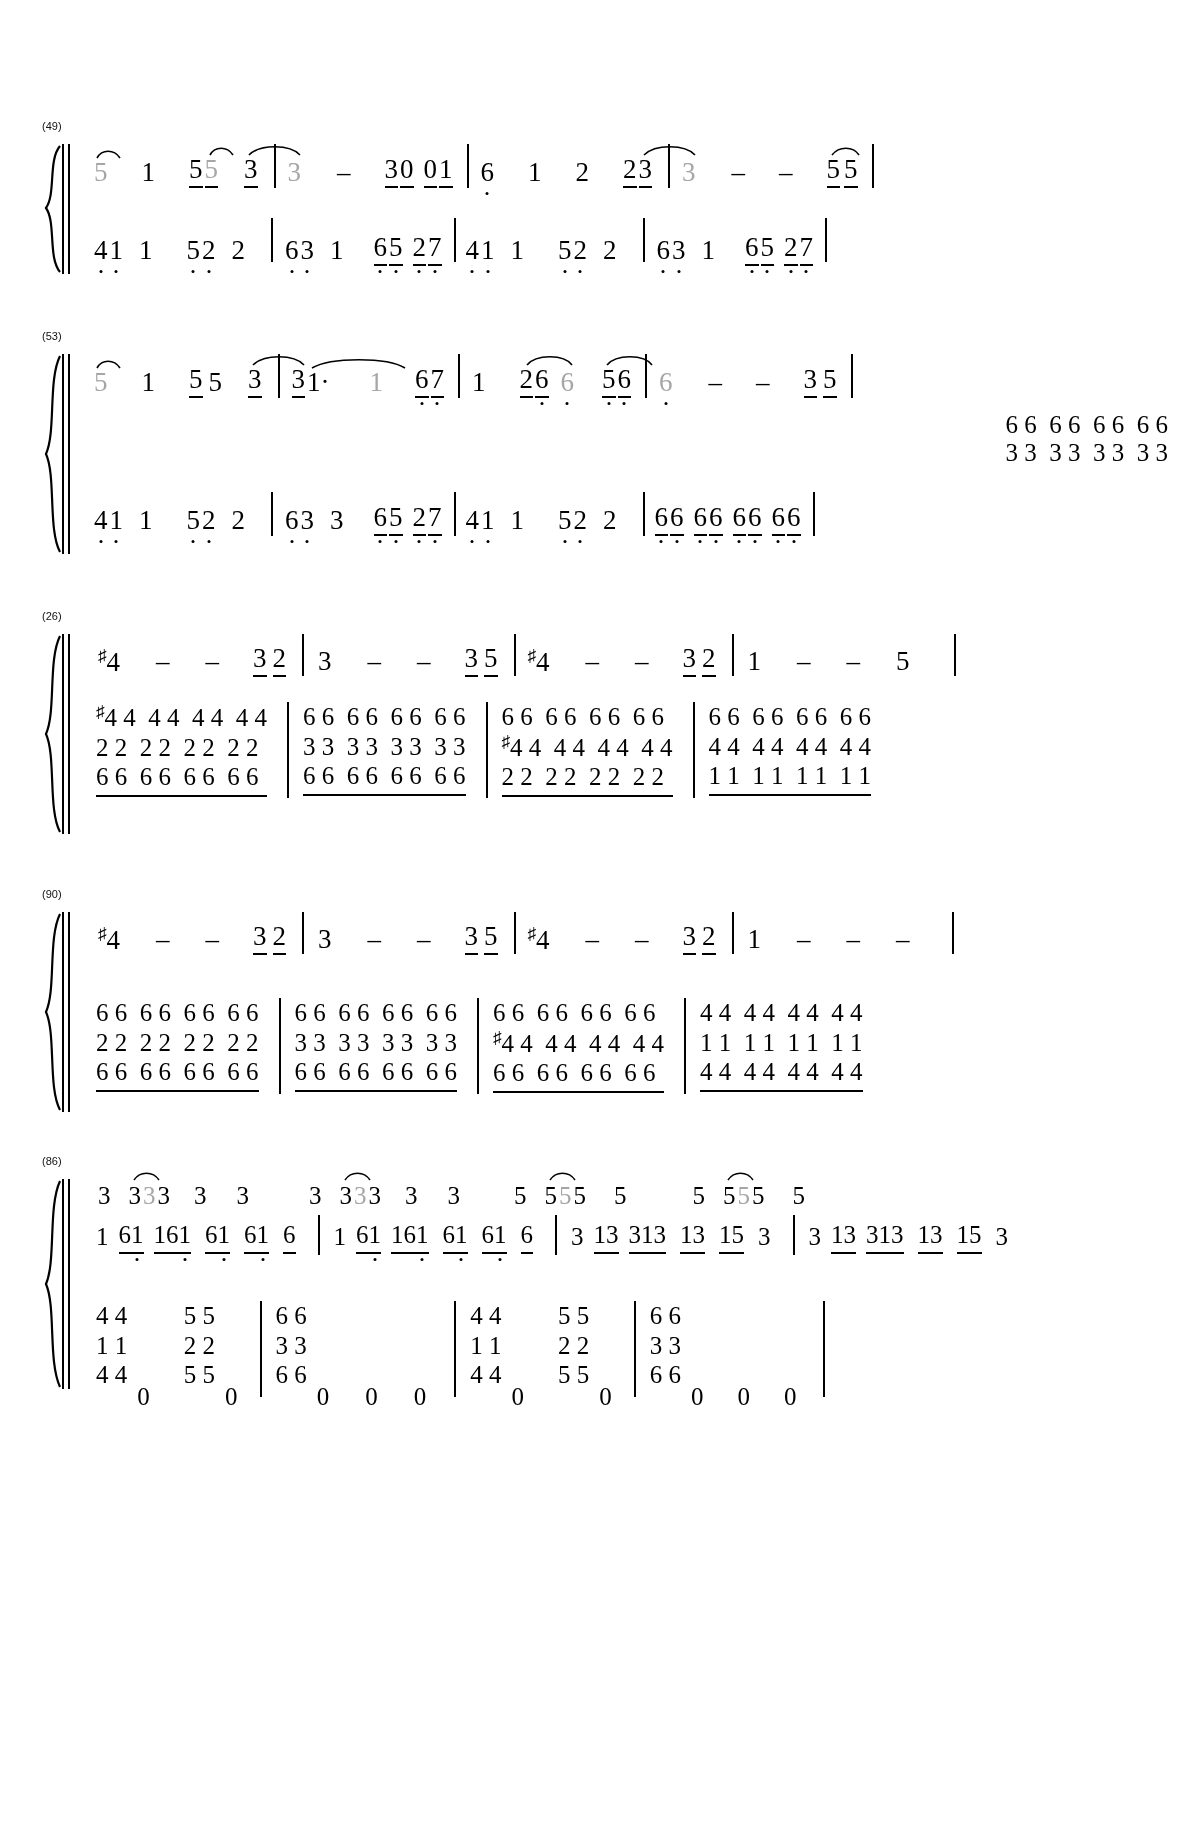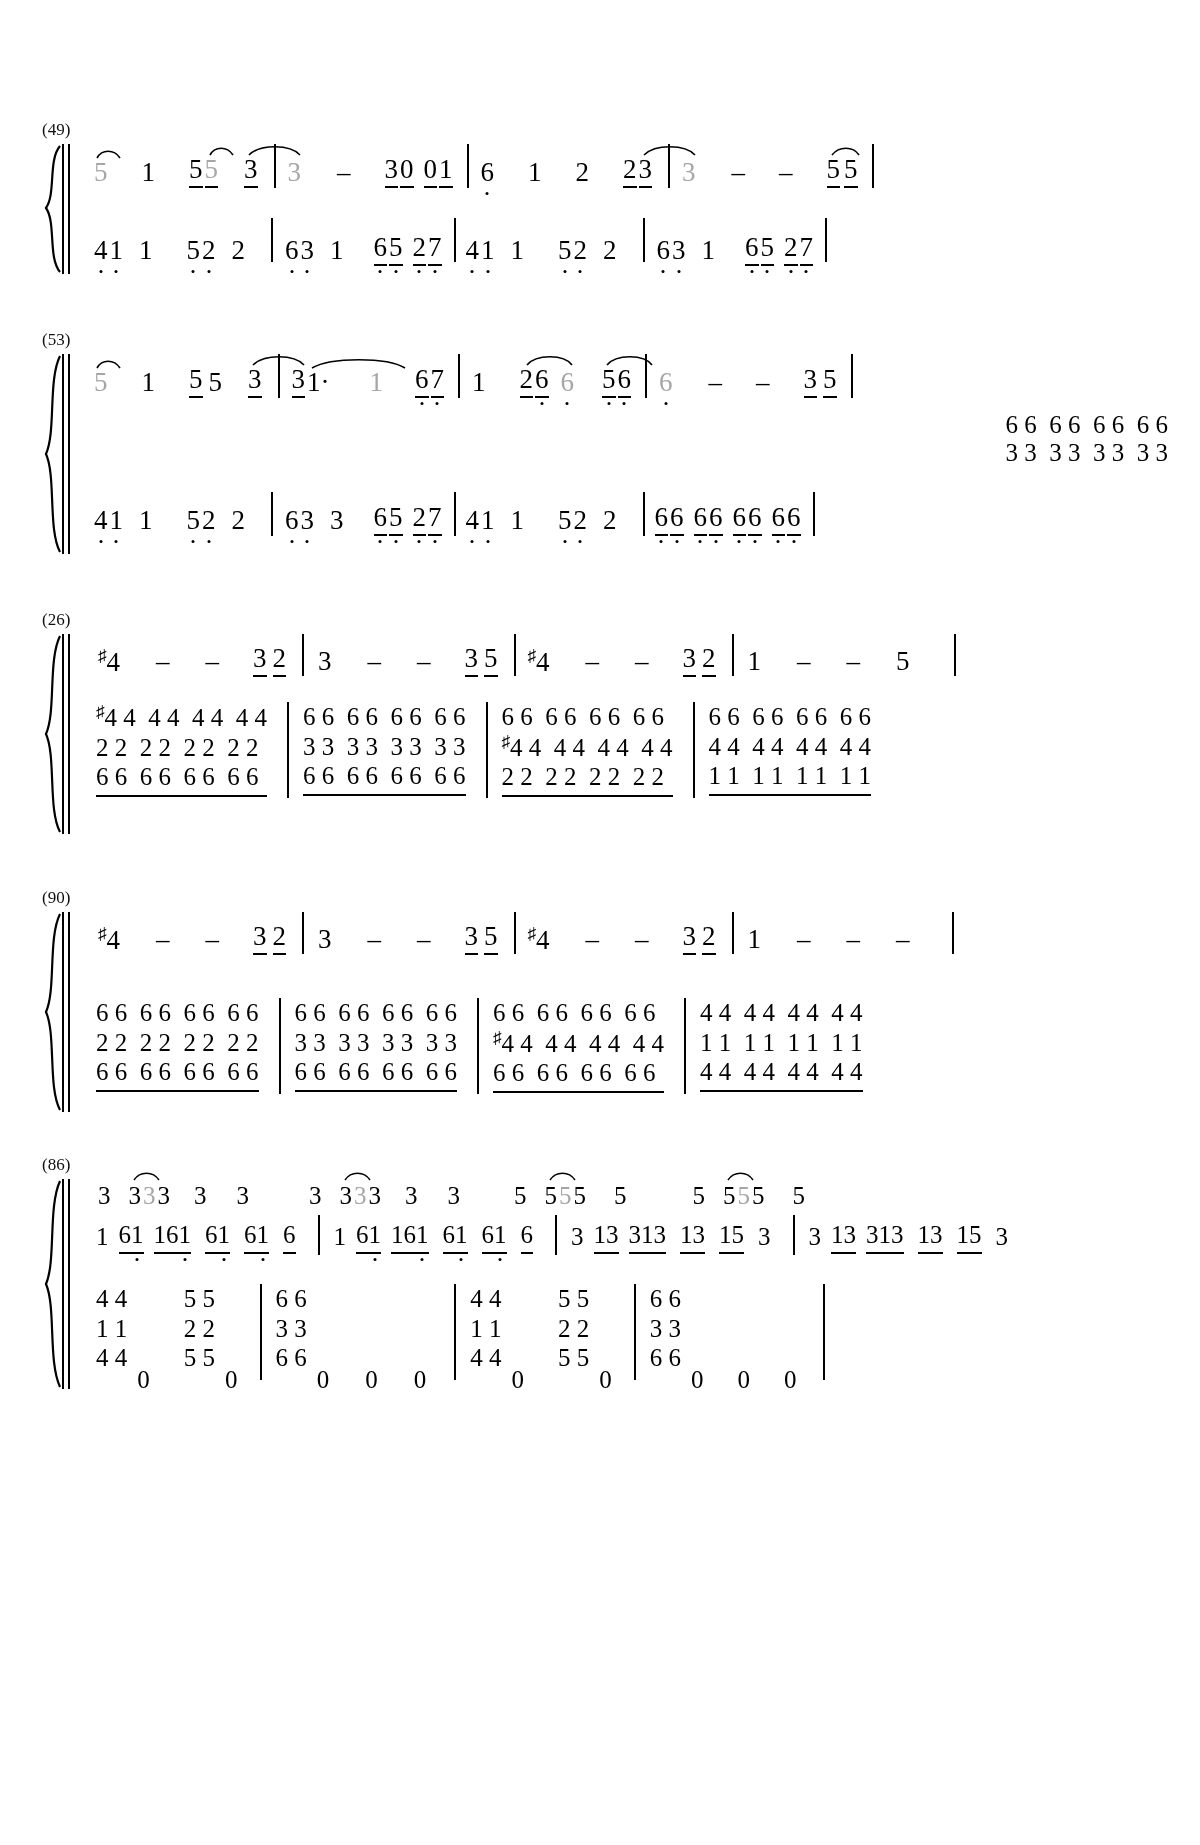--- a/index.html
+++ b/index.html
@@ -8,22 +8,22 @@
     font-family:"Liberation Serif", serif;
     color:#000;
     position:relative;
     overflow:hidden;
   }
   .sheet{
     position:relative;
     width:1200px;height:1845px;
   }
   .bar-label{
-    font-family:Liberation Serif, serif;
-    font-size:17px;
+    font-family:Liberation Sans, sans-serif;
+    font-size:11px;
     color:#111;
     position:absolute;
     left:0;
     top:0;
     text-align:center;
   }
   .system-inner{
     position:relative;
     display:flex;
     align-items:stretch;
@@ -522,21 +522,21 @@
           <span class="u1" style="margin-left:10px;">3</span>
           <span class="u1">1</span>
           <span class="u1">3</span>
           <span class="u1" style="margin-left:14px;">1</span>
           <span class="u1">3</span>
           <span class="u1" style="margin-left:14px;">1</span>
           <span class="u1">5</span>
           <span style="margin-left:14px;">3</span>
         </div>
 
-        <div class="row" style="height:110px;align-items:flex-start;margin-top:25px;font-size:25px;line-height:1.18;">
+        <div class="row" style="height:110px;align-items:flex-start;margin-top:42px;font-size:25px;line-height:1.18;">
           <div style="margin-left:20px;">
             <div>4 4</div>
               <div>1 1</div>
               <div class="dotlow-pair">4 4</div>
           </div>
           <span style="margin-left:10px;align-self:flex-end;">0</span>
           <div style="margin-left:34px;">
             <div>5 5</div>
               <div>2 2</div>
               <div>5 5</div>

